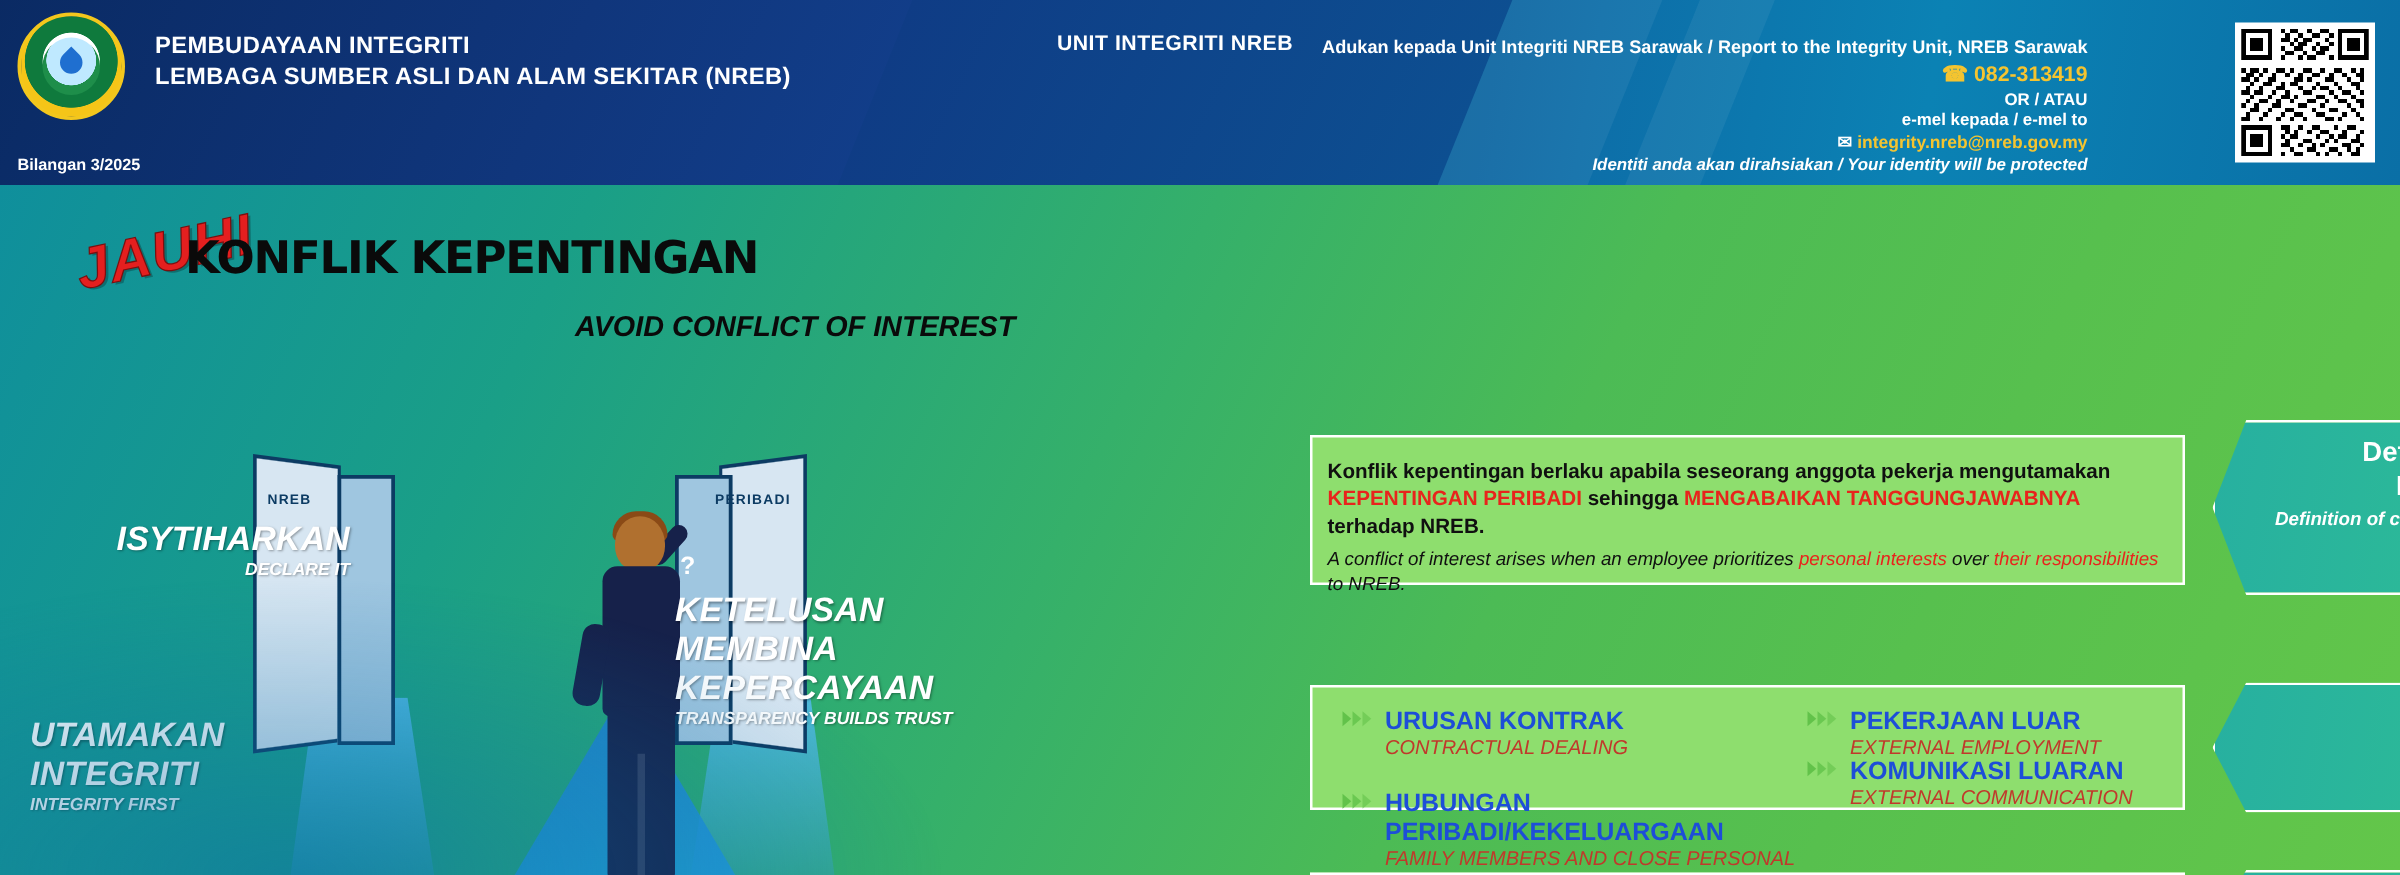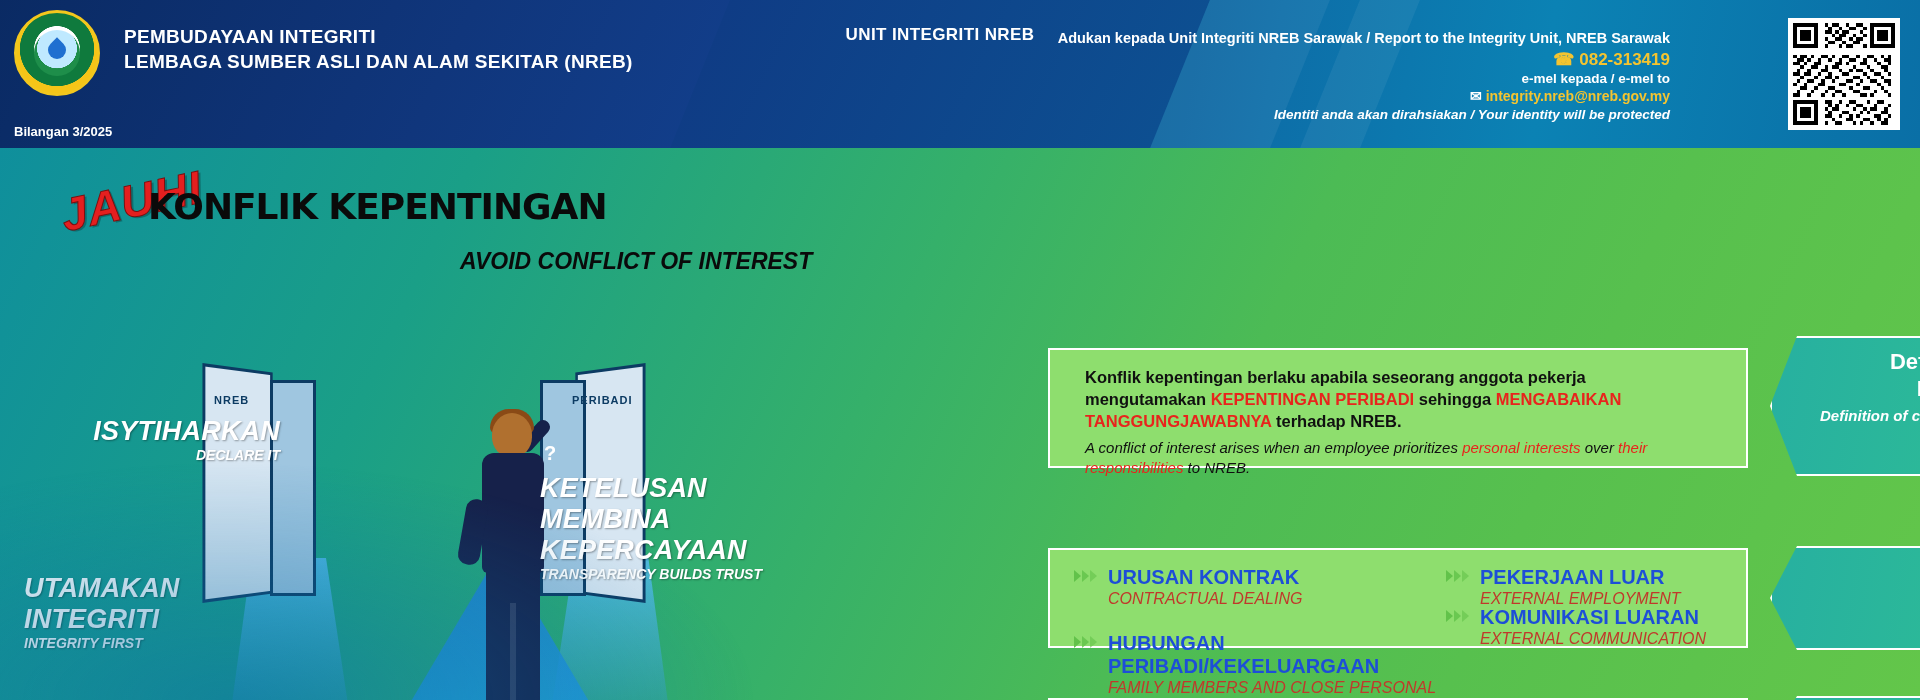--- a/index.html
+++ b/index.html
@@ -149,21 +149,21 @@
   .cap.c2{left:540px;top:325px;width:260px;}
   .cap.c3{left:24px;top:425px;width:250px;}
 
   
   .card{
     position:absolute;background:#8ede6e;border:2px solid #ffffff;box-sizing:border-box;
   }
   .card.c1{left:1048px;top:200px;width:700px;height:120px;}
   .card.c2{left:1048px;top:400px;width:700px;height:100px;}
   .card.c3{left:1048px;top:550px;width:700px;height:90px;}
-  .card-inner{padding:16px 35px;color:#101010;}
+  .card-inner{padding:16px 12px;color:#101010;}
   .bm{font-size:16.5px;font-weight:bold;line-height:22px;}
   .en{font-size:15px;font-style:italic;line-height:20px;margin-top:6px;}
   .red{color:#e8241c;}
   .red-i{color:#e8241c;font-style:italic;}
 
   .tab{
     position:absolute;height:120px;
     background:linear-gradient(100deg,#27b0a0 0%,#2fbf93 100%);
     border:2px solid #ffffff;box-sizing:border-box;
     clip-path:polygon(9% 0%,100% 0%,100% 100%,9% 100%,0% 50%);
@@ -211,20 +211,21 @@
     <div class="bilangan">Bilangan 3/2025</div>
 
     <div class="hdr-center">UNIT INTEGRITI NREB</div>
 
     <div class="hdr-right">
       <div class="l1">Adukan kepada Unit Integriti NREB Sarawak / Report to the Integrity Unit, NREB Sarawak</div>
       <div class="phone">
         <span>☎</span>
         <span>082-313419</span>
       </div>
+      <div class="or">OR / ATAU</div>
       <div class="emel">e-mel kepada / e-mel to</div>
       <div class="mail">
         <span class="env">✉</span>
         <span>integrity.nreb@nreb.gov.my</span>
       </div>
       <div class="protect">Identiti anda akan dirahsiakan / Your identity will be protected</div>
     </div>
 
     <div class="qr">
       <svg class="qrimg" viewBox="0 0 29 29" shape-rendering="crispEdges">

